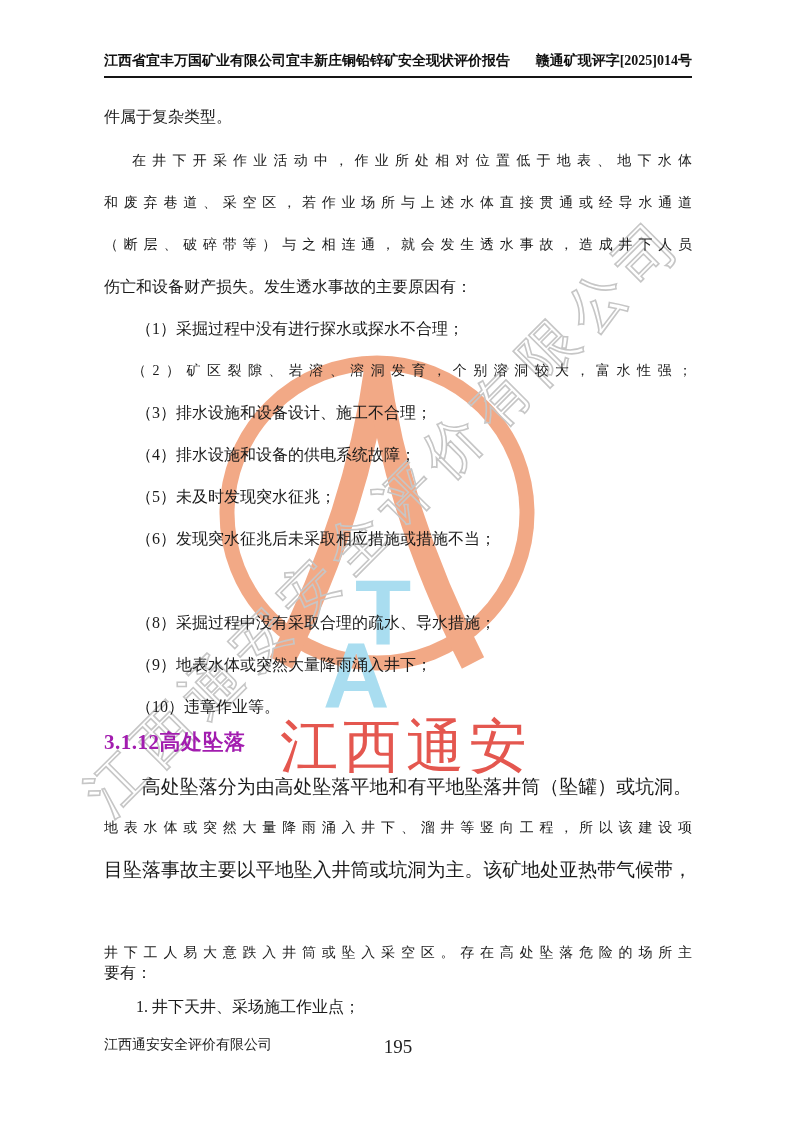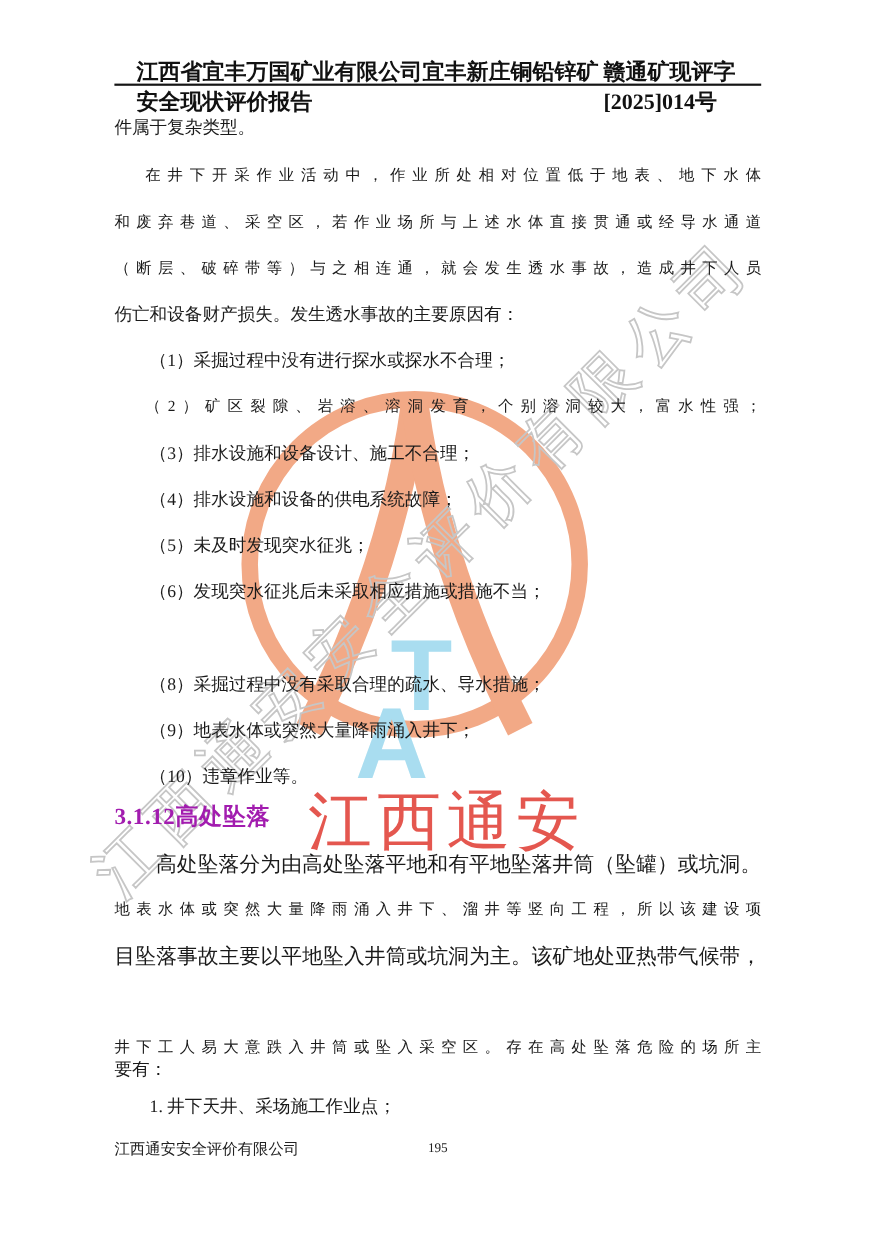--- a/index.html
+++ b/index.html
@@ -6,21 +6,21 @@
   html,body { background:#ffffff; }
   .page {
     position:relative; width:793px; height:1122px; background:#ffffff;
     overflow:hidden; font-family:"Liberation Serif","DejaVu Serif",serif;
     color:#1a1a1a;
   }
   
   .hdr {
     position:absolute; left:104px; top:52px; width:588px;
     display:flex; justify-content:space-between; align-items:flex-end;
-    font-size:20px; font-weight:bold; color:#111;margin-left:20px;
+    font-size:14px; font-weight:bold; color:#111;
   }
   .hdr-rule {
     position:absolute; left:104px; top:76px; width:588px; height:0;
     border-top:2px solid #151515;
   }
   
   .wm { position:absolute; z-index:1; pointer-events:none; }
   .wm-logo { left:205px; top:345px; opacity:0.78; }
   .wm-diag {
     left:88px; top:744px; width:900px;
@@ -45,21 +45,21 @@
   .f30 { font-size:14px; }
   .f31 { font-size:18.9px; }
   .heading { font-weight:bold; font-size:21px; letter-spacing:0.5px; color:#a21caf; }
   
   .footer-company {
     position:absolute; left:104px; top:1036px; z-index:2;
     font-size:14px; color:#222;
   }
   .footer-page {
     position:absolute; left:104px; top:1036px; width:588px; z-index:2;
-    text-align:center; font-size:12px; color:#222;
+    text-align:center; font-size:19px; color:#222;
   }
 </style>
 </head>
 <body>
 
 <div class="page">
 
   <svg class="wm wm-logo" width="345" height="380" viewBox="0 0 345 380">
     <circle cx="172" cy="168" r="150" fill="none" stroke="#ef9165" stroke-width="15"></circle>
     <path d="M172 22 Q152 170 76 318" fill="none" stroke="#ef9165" stroke-width="25"></path>

